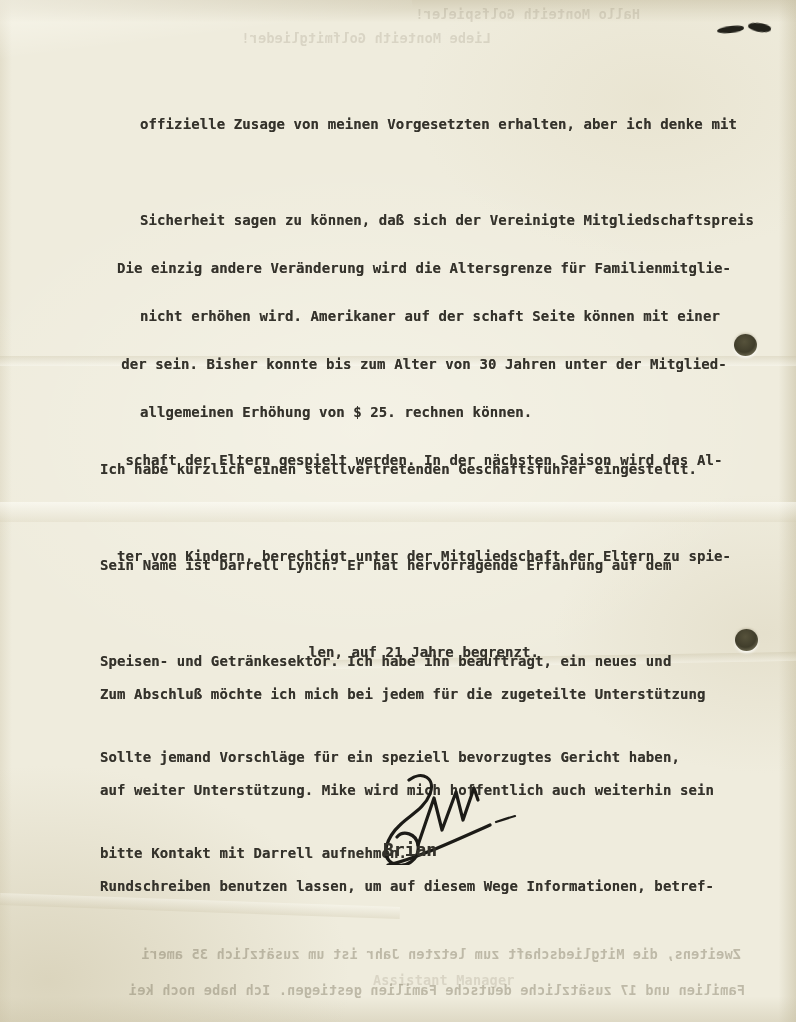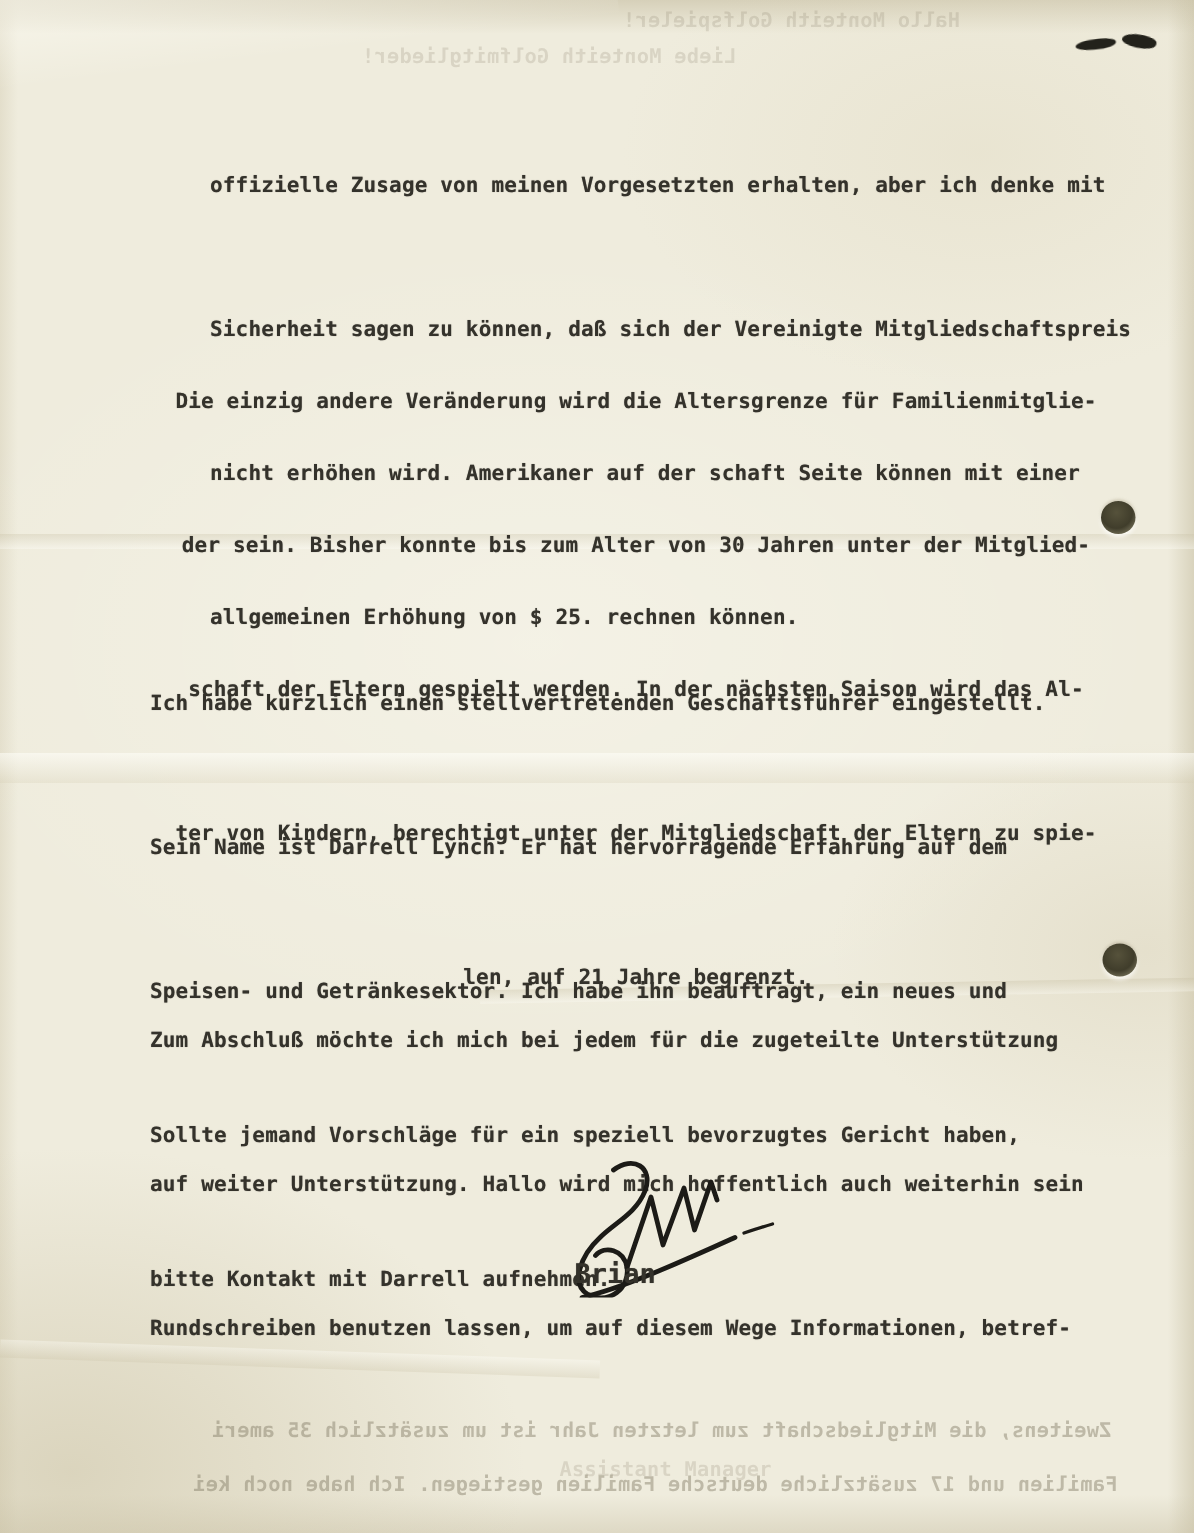--- a/index.html
+++ b/index.html
@@ -128,21 +128,21 @@
     <div class="para p3">
       <div class="line">Ich habe kürzlich einen stellvertretenden Geschäftsführer eingestellt.</div>
       <div class="line">Sein Name ist Darrell Lynch. Er hat hervorragende Erfahrung auf dem</div>
       <div class="line">Speisen- und Getränkesektor. Ich habe ihn beauftragt, ein neues und</div>
       <div class="line">Sollte jemand Vorschläge für ein speziell bevorzugtes Gericht haben,</div>
       <div class="line">bitte Kontakt mit Darrell aufnehmen.</div>
     </div>
 
     <div class="para p4">
       <div class="line">Zum Abschluß möchte ich mich bei jedem für die zugeteilte Unterstützung</div>
-      <div class="line">auf weiter Unterstützung. Hallo wird mich hoffentlich auch weiterhin sein</div>
+      <div class="line">auf weiter Unterstützung. Mike wird mich hoffentlich auch weiterhin sein</div>
       <div class="line">Rundschreiben benutzen lassen, um auf diesem Wege Informationen, betref-</div>
       
     </div>
 
     <svg class="sig-svg" width="175" height="95" viewBox="0 0 175 95" fill="none">
       <g stroke="#1c1b17" stroke-width="3.2" stroke-linecap="round" stroke-linejoin="round" fill="none">
         <path d="M57,10 C70,0 84,8 78,24 C72,39 58,45 48,55 C35,67 28,86 40,93 C54,100 68,89 66,75 C64,63 51,60 45,67"></path>
         <path d="M66,75 L82,28 L90,60 L104,22 L111,50 L122,18 L126,30"></path>
         <path d="M36,95 C66,88 104,70 138,55"></path>
         <path d="M144,52 C150,50 156,48 163,46" stroke-width="2.2"></path>

